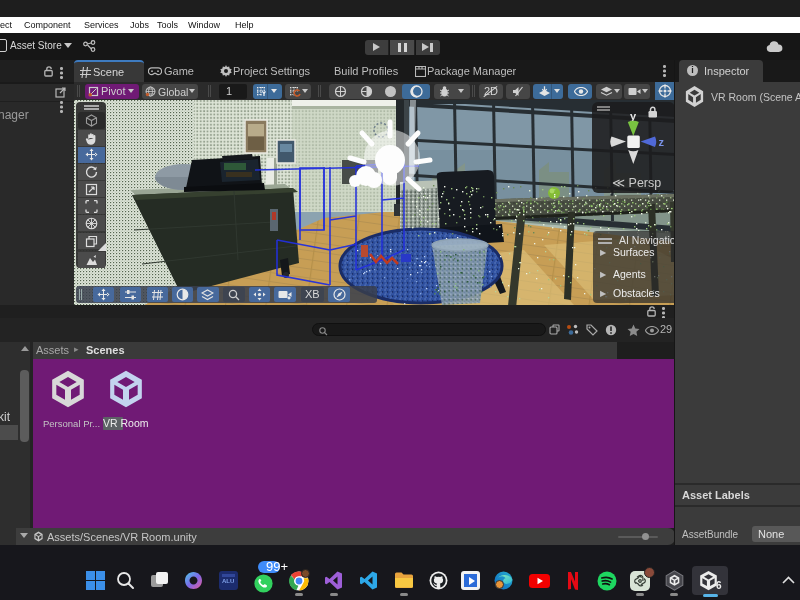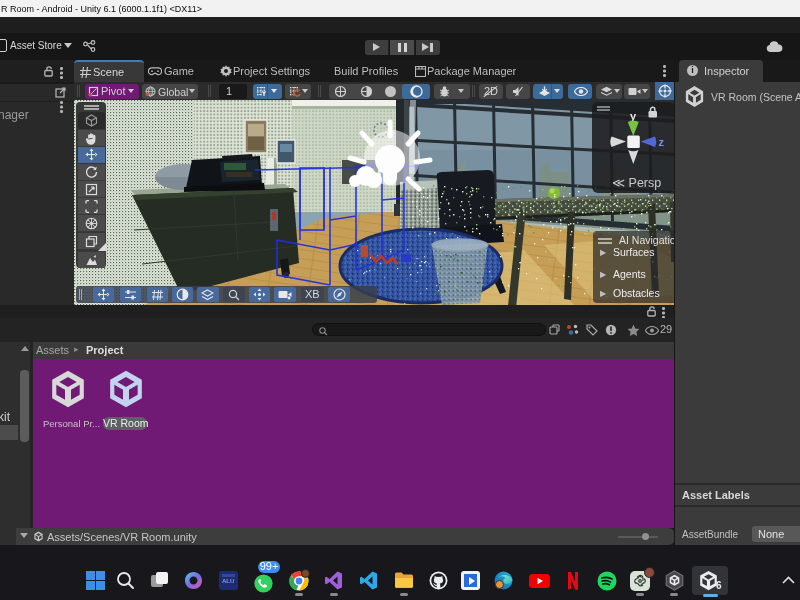--- a/index.html
+++ b/index.html
@@ -7,24 +7,30 @@
   font-family:"Liberation Sans", sans-serif; }
 .abs { position:absolute; }
 #stage { position:relative; width:800px; height:600px; }
 .dots3 { position:absolute; width:2.5px; height:2.5px; border-radius:50%; background:#b4b4b4;
   box-shadow:0 4.5px 0 #b4b4b4, 0 9px 0 #b4b4b4; }
 </style>
 </head>
 <body>
 <div id="stage">
 
-<div class="abs" style="left:0;top:0;width:800px;height:17px;background:#f2f2f2;">
-  <span class="abs" style="left:1px;top:4px;font-size:9px;color:#0a0a0a;">R Room - Android - Unity 6.1 (6000.1.1f1) &lt;DX11&gt;</span>
-</div>
-
+
+<div class="abs" style="left:0;top:17px;width:800px;height:16px;background:#ffffff;">
+  <span class="abs" style="left:0px;top:3px;font-size:9px;color:#111;">ect</span>
+  <span class="abs" style="left:24px;top:3px;font-size:9px;color:#111;">Component</span>
+  <span class="abs" style="left:84px;top:3px;font-size:9px;color:#111;">Services</span>
+  <span class="abs" style="left:130px;top:3px;font-size:9px;color:#111;">Jobs</span>
+  <span class="abs" style="left:157px;top:3px;font-size:9px;color:#111;">Tools</span>
+  <span class="abs" style="left:188px;top:3px;font-size:9px;color:#111;">Window</span>
+  <span class="abs" style="left:235px;top:3px;font-size:9px;color:#111;">Help</span>
+</div>
 
 <div class="abs" style="left:0;top:33px;width:800px;height:27px;background:#161616;">
   <span class="abs" style="left:-7px;top:6px;width:14px;height:13px;border:1.5px solid #cfcfcf;border-radius:2px;"></span>
   <span class="abs" style="left:10px;top:7px;font-size:10px;color:#d8d8d8;">Asset Store</span>
   <span class="abs" style="left:64px;top:10px;width:0;height:0;border-left:4px solid transparent;border-right:4px solid transparent;border-top:5px solid #c8c8c8;"></span>
 
   <svg class="abs" style="left:83px;top:7px;" width="13" height="13" viewBox="0 0 13 13">
     <circle cx="2.5" cy="4" r="1.8" fill="none" stroke="#c0c0c0" stroke-width="1.2"></circle>
     <circle cx="10" cy="2.5" r="1.8" fill="none" stroke="#c0c0c0" stroke-width="1.2"></circle>
     <circle cx="10" cy="9.5" r="1.8" fill="none" stroke="#c0c0c0" stroke-width="1.2"></circle>
@@ -1136,34 +1142,34 @@
     </svg>
   <svg class="abs" style="left:627px;top:6px;" width="13" height="12" viewBox="0 0 13 12">
       <path d="M6.5 0.5 l1.8 3.9 l4.2 .5 l-3.1 2.9 l.8 4.2 l-3.7 -2.1 l-3.7 2.1 l.8 -4.2 l-3.1 -2.9 l4.2 -.5 z" fill="#8b8b8b"></path>
     </svg>
   <svg class="abs" style="left:645px;top:8px;" width="14" height="9" viewBox="0 0 14 9">
       <path d="M7 0.5 C3.5 0.5 1.2 3 0.4 4.5 C1.2 6 3.5 8.5 7 8.5 C10.5 8.5 12.8 6 13.6 4.5 C12.8 3 10.5 0.5 7 0.5 z" fill="none" stroke="#9a9a9a" stroke-width="1.1"></path>
       <circle cx="7" cy="4.5" r="2" fill="#9a9a9a"></circle>
     </svg>
   <span class="abs" style="left:660px;top:5px;font-size:11px;color:#b5b5b5;">29</span>
 </div>
-<div class="abs" style="left:33px;top:342px;width:642px;height:17px;background:#3a3a3a;">
+<div class="abs" style="left:33px;top:342px;width:584px;height:17px;background:#3a3a3a;">
   <span class="abs" style="left:3px;top:2px;font-size:11px;color:#a8a8a8;">Assets</span>
   <span class="abs" style="left:41px;top:2px;font-size:9px;color:#8a8a8a;">▸</span>
-  <span class="abs" style="left:53px;top:2px;font-size:11px;color:#dedede;font-weight:bold;">Project</span>
+  <span class="abs" style="left:53px;top:2px;font-size:11px;color:#dedede;font-weight:bold;">Scenes</span>
 </div>
 <div class="abs" style="left:33px;top:359px;width:642px;height:169px;background:#701a75;" id="projcontent">
   <svg class="abs" style="left:15px;top:10px;" width="40" height="40" viewBox="0 0 24 24">
       <path d="M12 1 L21.5 6.4 V17.6 L12 23 L2.5 17.6 V6.4 Z M12 4.8 L6.8 7.8 L12 10.8 L17.2 7.8 Z M5 9.4 L10.2 12.4 V18.4 L5 15.4 Z M19 9.4 L13.8 12.4 V18.4 L19 15.4 Z" fill="#d8d8d8" fill-rule="evenodd"></path>
     </svg>
   <span class="abs" style="left:10px;top:59px;font-size:9.5px;color:#c4c4c4;white-space:nowrap;">Personal Pr...</span>
   <svg class="abs" style="left:73px;top:10px;" width="40" height="40" viewBox="0 0 24 24">
       <path d="M12 1 L21.5 6.4 V17.6 L12 23 L2.5 17.6 V6.4 Z M12 4.8 L6.8 7.8 L12 10.8 L17.2 7.8 Z M5 9.4 L10.2 12.4 V18.4 L5 15.4 Z M19 9.4 L13.8 12.4 V18.4 L19 15.4 Z" fill="#c3d3ef" fill-rule="evenodd"></path>
     </svg>
-  <div class="abs" style="left:70px;top:58px;width:44px;height:13px;background:#5d6165;border-radius:6px;font-size:10.5px;color:#ececec;line-height:13px;white-space:nowrap;">VR Room</div>
+  <div class="abs" style="left:70px;top:58px;width:20px;height:13px;background:#5d6165;border-radius:1px;font-size:10.5px;color:#ececec;line-height:13px;white-space:nowrap;">VR Room</div>
 </div>
 <div class="abs" style="left:0;top:528px;width:675px;height:17px;background:#3d3d3d;border-radius:7px;">
   <div class="abs" style="left:0;top:0;width:16px;height:17px;background:#2e2e2e;"></div>
   <span class="abs" style="left:20px;top:5px;width:0;height:0;border-left:4px solid transparent;border-right:4px solid transparent;border-top:5px solid #aaa;"></span>
   <svg class="abs" style="left:33px;top:3px;" width="11" height="11" viewBox="0 0 24 24">
       <path d="M12 1 L21 6.5 V17.5 L12 23 L3 17.5 V6.5 Z M12 5 L7 8 L12 11 L17 8 Z M5.5 9.5 L10.5 12.7 V18.5 L5.5 15.3 Z M18.5 9.5 L13.5 12.7 V18.5 L18.5 15.3 Z" fill="#c5c5c5" fill-rule="evenodd"></path>
     </svg>
   <span class="abs" style="left:47px;top:3px;font-size:11px;color:#c6c6c6;">Assets/Scenes/VR Room.unity</span>
   <div class="abs" style="left:618px;top:8px;width:40px;height:2px;background:#5a5a5a;border-radius:1px;"></div>
   <div class="abs" style="left:642px;top:5px;width:7px;height:7px;border-radius:50%;background:#919191;"></div>
@@ -1222,21 +1228,21 @@
   <div class="abs" style="left:219px;top:26px;width:19px;height:19px;background:#1c2c6e;border-radius:3px;">
     <span class="abs" style="left:3px;top:7px;font-size:6px;color:#7fa0e8;font-weight:bold;">ALU</span>
     <span class="abs" style="left:3px;top:3px;width:13px;height:3px;background:#31479a;"></span>
   </div>
 
   <svg class="abs" style="left:254px;top:29px;" width="19" height="19" viewBox="0 0 24 24">
     <circle cx="12" cy="12" r="11.5" fill="#32d15e"></circle>
     <path d="M8.2 6.8 c-.5-.5-1.2-.4-1.7.1 c-.9.9-1.3 2.2-.6 3.9 c.8 2 2.3 3.9 4.5 5.2 c2 1.2 3.9 1.4 5.2.6 c.7-.4 1-1.2.8-1.9 c-.1-.4-.4-.7-.8-.9 l-1.6-.8 c-.5-.2-1-.1-1.4.3 l-.5.5 c-.2.2-.5.2-.7.1 c-.8-.4-1.6-1-2.2-1.7 c-.5-.6-.9-1.2-1.2-1.8 c-.1-.3 0-.6.2-.8 l.6-.5 c.4-.4.5-1 .2-1.5 z" fill="#fff"></path>
   </svg>
   <div class="abs" style="left:258px;top:16px;width:22px;height:12px;background:#3f8cfa;border-radius:6px;text-align:center;">
-    <span style="font-size:11px;color:#fff;line-height:11.5px;display:block;">99+</span>
+    <span style="font-size:13px;color:#fff;line-height:11.5px;display:block;padding-left:8px;">99+</span>
   </div>
 
   <svg class="abs" style="left:289px;top:26px;" width="20" height="20" viewBox="0 0 20 20">
     <circle cx="10" cy="10" r="9.5" fill="#fff"></circle>
     <path d="M10 0.5 a9.5 9.5 0 0 1 8.2 4.8 H10 a4.8 4.8 0 0 0 -4.5 3.2 L2.1 4.1 A9.5 9.5 0 0 1 10 0.5 z" fill="#ea4335"></path>
     <path d="M19.5 10 a9.5 9.5 0 0 1 -9.5 9.5 l4.3 -7.5 a4.8 4.8 0 0 0 0.4 -4.7 h4.6 a9.5 9.5 0 0 1 0.2 2.7 z" fill="#fbbc05"></path>
     <path d="M1.9 4.4 L5.4 8.3 a4.8 4.8 0 0 0 4 6.5 l-2 4.5 A9.5 9.5 0 0 1 1.9 4.4 z" fill="#34a853"></path>
     <circle cx="10" cy="10" r="4.2" fill="#fff"></circle>
     <circle cx="10" cy="10" r="3.4" fill="#4285f4"></circle>
   </svg>

